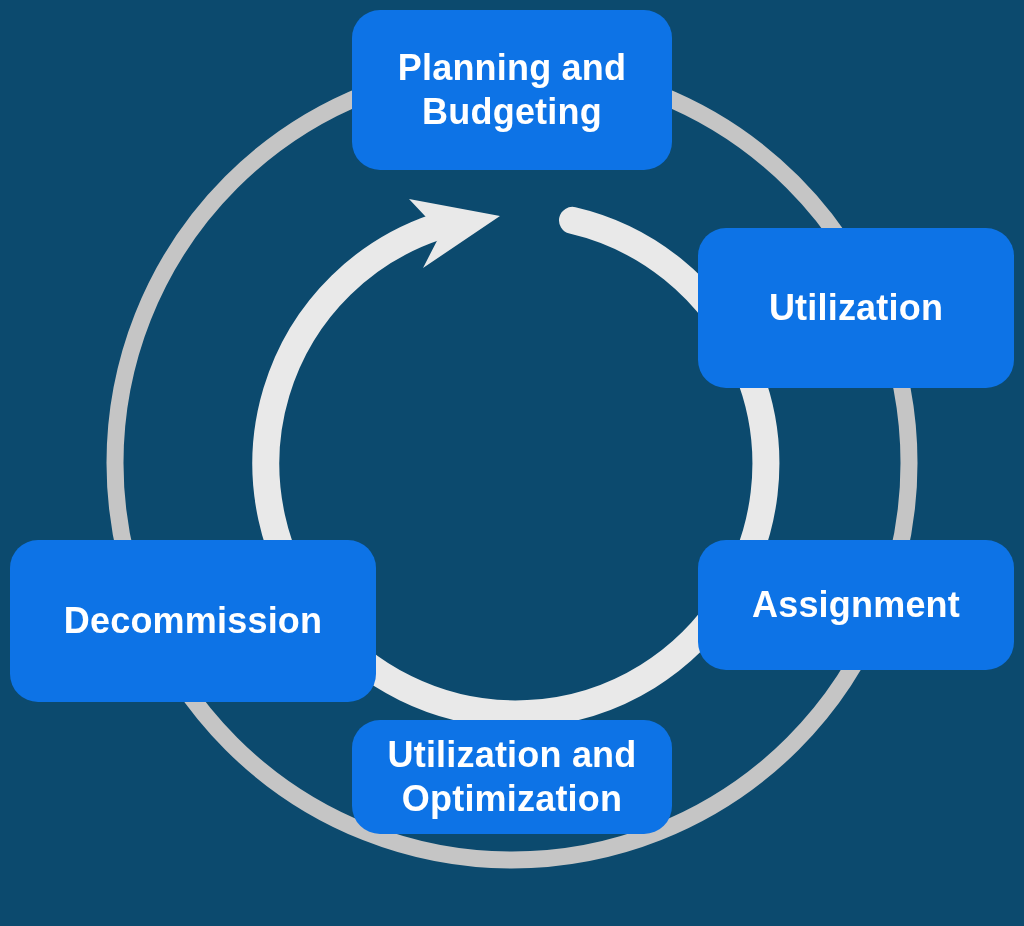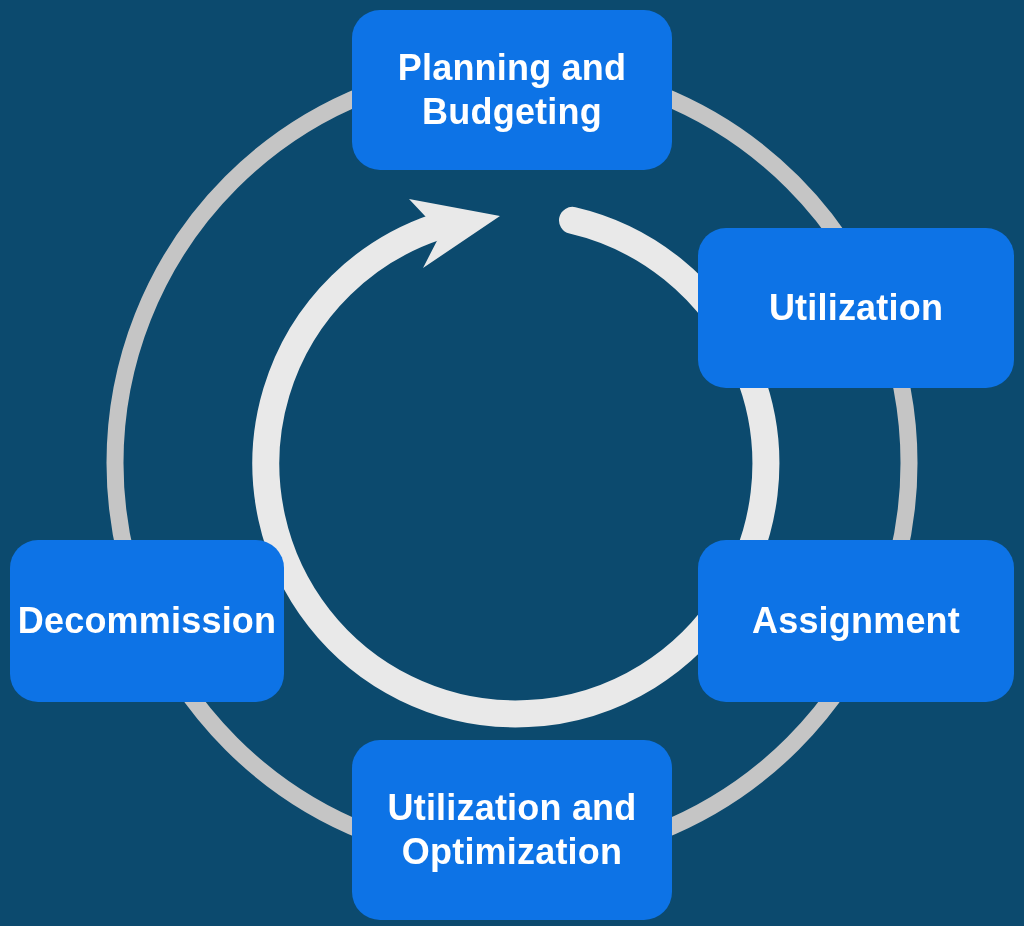--- a/index.html
+++ b/index.html
@@ -34,23 +34,23 @@
     text-align: center;
     font-weight: bold;
     font-size: 36px;
     line-height: 1.22;
     padding: 0 26px;
     box-sizing: border-box;
     letter-spacing: 0.2px;
   }
   .node-planning      { left: 352px; top: 10px;  width: 320px; height: 160px; }
   .node-acquisition   { left: 698px; top: 228px; width: 316px; height: 160px; }
-  .node-assignment    { left: 698px; top: 540px; width: 316px; height: 162px; }
-  .node-utilization   { left: 352px; top: 740px; width: 320px; height: 180px; }
-  .node-decommission  { left: 10px;  top: 540px; width: 274px; height: 162px; }
+  .node-assignment    { left: 698px; top: 540px; width: 316px; height: 130px; }
+  .node-utilization   { left: 352px; top: 720px; width: 320px; height: 114px; }
+  .node-decommission  { left: 10px;  top: 540px; width: 366px; height: 162px; }
   .node-disposal      { left: 10px;  top: 228px; width: 318px; height: 160px; }
 </style>
 </head>
 <body>
 
 <div class="canvas">
 
   <svg class="rings" viewBox="0 0 1024 926" xmlns="http://www.w3.org/2000/svg">
 
     <circle cx="512" cy="463" r="397" fill="none" stroke-width="17" stroke="#c5c5c5"></circle>

